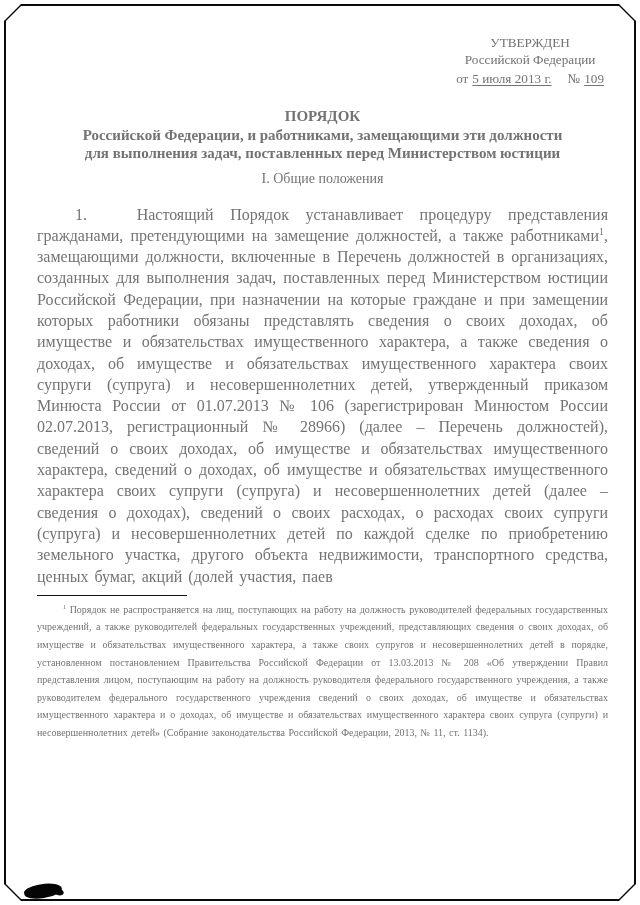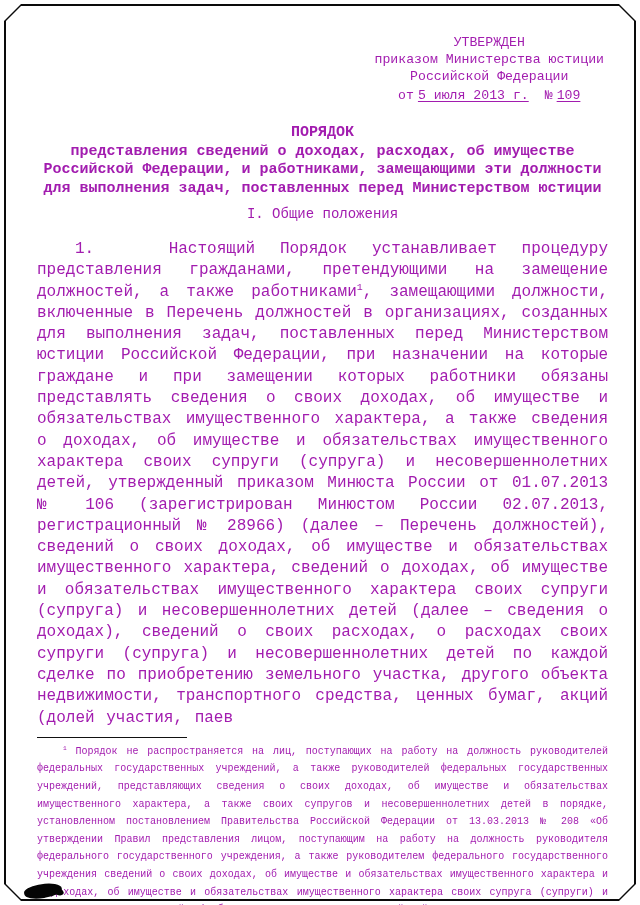--- a/index.html
+++ b/index.html
@@ -2,22 +2,22 @@
 <html><head>
 <meta charset="utf-8">
 <style>
   html, body { margin: 0; padding: 0; background: #ffffff; }
   .page {
     position: relative;
     width: 640px;
     height: 905px;
     background: #ffffff;
     overflow: hidden;
-    font-family: Liberation Mono, monospace;
-    color: #a21caf;
+    font-family: Liberation Serif, serif;
+    color: #737373;
   }
   
   .frame-outer {
     position: absolute;
     inset: 4px;
     background: #0a0a0a;
     clip-path: polygon(17px 0%, calc(100% - 17px) 0%, 100% 17px,
                        100% calc(100% - 17px), calc(100% - 17px) 100%,
                        17px 100%, 0% calc(100% - 17px), 0% 17px);
   }
@@ -110,28 +110,26 @@
 <body>
 
 <div class="page">
   <div class="frame-outer"></div>
   <div class="frame-inner"></div>
 
   <div class="content">
 
     <div class="approval">
       <div>УТВЕРЖДЕН</div>
-      <div>приказом Министерства юстиции</div>
       <div>Российской Федерации</div>
       <div class="approval-date"><span>от</span><span class="u sp">5 июля 2013 г.</span><span class="num-prefix">№</span><span class="u sp">109</span></div>
     </div>
 
     <div class="title">
       <div>ПОРЯДОК</div>
-      <div>представления сведений о доходах, расходах, об имуществе</div>
       <div>Российской Федерации,  и  работниками, замещающими эти должности</div>
       <div>для выполнения задач, поставленных перед Министерством юстиции</div>
     </div>
 
     <div class="section-heading">I. Общие положения</div>
 
     <p class="body-para"><span>1.&nbsp;&nbsp;&nbsp;Настоящий Порядок устанавливает процедуру представления гражданами, претендующими на замещение должностей, а также работниками</span><sup>1</sup><span>, замещающими должности, включенные в Перечень должностей в организациях, созданных для выполнения задач, поставленных перед Министерством юстиции Российской Федерации, при назначении на которые граждане и при замещении которых работники обязаны представлять сведения о своих доходах, об имуществе и обязательствах имущественного характера, а также сведения о доходах, об имуществе и обязательствах имущественного характера своих супруги (супруга) и несовершеннолетних детей, утвержденный приказом Минюста России от 01.07.2013 № 106 (зарегистрирован Минюстом России 02.07.2013, регистрационный № 28966) (далее – Перечень должностей), сведений о своих доходах, об имуществе и обязательствах имущественного характера, сведений о доходах, об имуществе и обязательствах имущественного характера своих супруги (супруга) и несовершеннолетних детей (далее – сведения о доходах), сведений о своих расходах, о расходах своих супруги (супруга) и несовершеннолетних детей по каждой сделке по приобретению земельного участка, другого объекта недвижимости, транспортного средства, ценных бумаг, акций (долей участия, паев</span></p>
 
     <div class="footnote-sep"></div>
 

